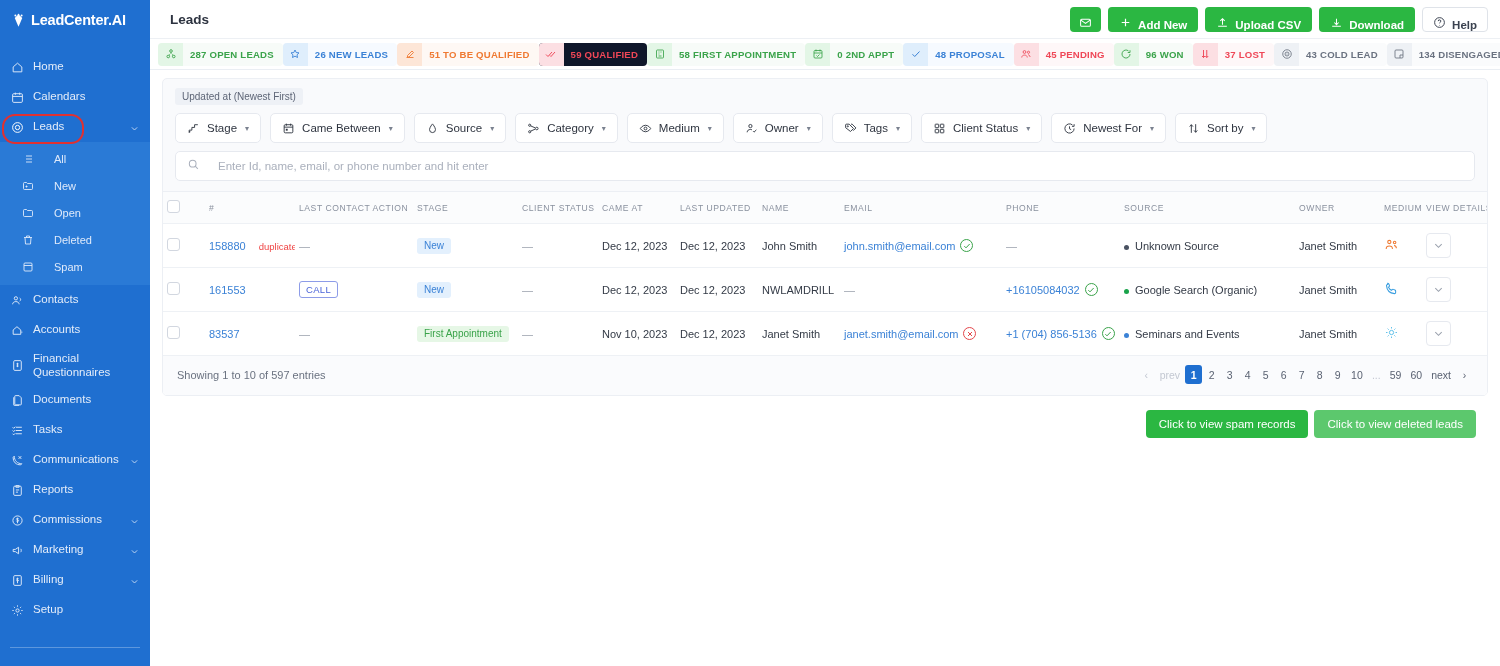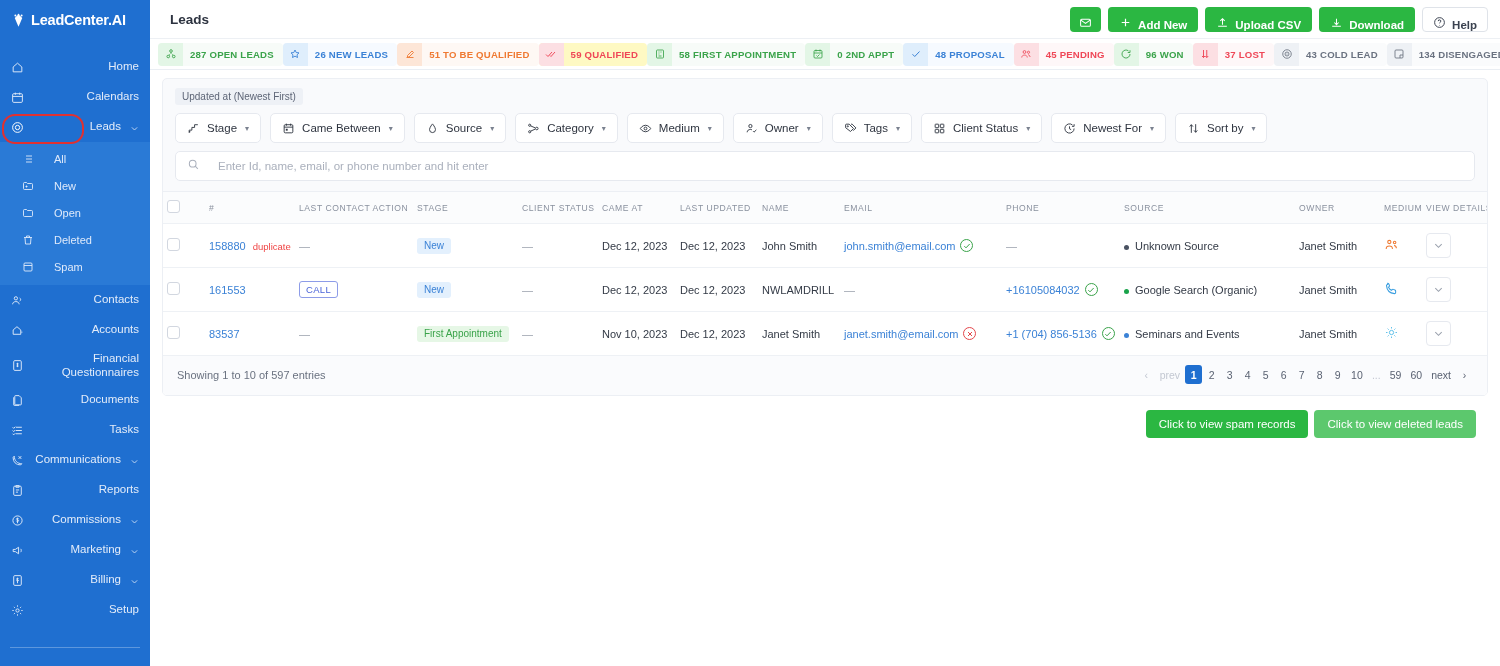--- a/index.html
+++ b/index.html
@@ -24,21 +24,21 @@
   .brand-mark { width: 15px; height: 15px; flex: 0 0 15px; }
   .brand-text { font-size: 14.5px; font-weight: bold; letter-spacing: -0.2px; color: #ffffff; }
 
   .nav { margin-top: 12px; }
   .nav-item {
     display: flex; align-items: center; gap: 9px;
     height: 30px; padding: 0 11px; font-size: 11.5px;
     color: #e3ecf9; position: relative; cursor: pointer;
   }
   .nav-item .ico { width: 13px; height: 13px; flex: 0 0 13px; display: flex; align-items: center; justify-content: center; }
-  .nav-item .lbl { flex: 1; line-height: 1.2; text-align: right; }
+  .nav-item .lbl { flex: 1; line-height: 1.2; }
   .nav-item.two-line { height: 40px; }
   .nav-item.two-line .lbl { line-height: 1.25; }
   .chev { width: 9px; height: 9px; opacity: .85; flex: 0 0 9px; }
   .nav-item.active-ring::after {
     content: ""; position: absolute; left: 2px; top: 2px;
     width: 78px; height: 26px; border: 2px solid #e03131; border-radius: 13px;
     pointer-events: none;
   }
   .subnav { background: #2a7ad6; padding: 3px 0 5px 0; }
   .sub-item {
@@ -125,21 +125,21 @@
     font-size: 11px; color: #333a46; padding: 0 4px; height: 44px;
     border-bottom: 1px solid #eef1f5; vertical-align: middle; white-space: nowrap;
     overflow: hidden;
   }
   tbody tr:last-child td { border-bottom: 1px solid #eef1f5; }
   .cb {
     width: 13px; height: 13px; border: 1px solid #d2d7e0; border-radius: 3px;
     background: #fff; display: inline-block; cursor: pointer;
   }
   .idlink { color: #3b82d6; }
-  .dupe { color: #ef4444; font-size: 9.5px; margin-left: 7px; }
+  .dupe { color: #ef4444; font-size: 9.5px; margin-left: 13px; }
   .dash { color: #9aa1ad; }
   .pill { display: inline-block; font-size: 10px; border-radius: 3px; padding: 2.5px 7px; font-weight: normal; }
   .pill-new { background: #e3f0fd; color: #3b82d6; }
   .pill-first { background: #e6f7e6; color: #3aa34a; }
   .pill-call {
     display: inline-block; font-size: 9.5px; color: #4a63d8; border: 1px solid #8d9ce8;
     border-radius: 3px; padding: 2px 6px; letter-spacing: .3px;
   }
   .mail { color: #3b82d6; }
   .phone { color: #3b82d6; }
@@ -462,21 +462,21 @@
       <div class="chip" style="background:#fef8f4;color:#ef7a33">
         <span class="cico" style="background:#fde6d7">
           <svg viewBox="0 0 24 24" width="12" height="12" fill="none" stroke="#ef7a33" stroke-width="1.8">
               <path d="M5 19h14"></path>
               <path d="M7 15l9-9 3 3-9 9H7z"></path>
             </svg>
         </span>
         <span class="ctxt">51 TO BE QUALIFIED</span>
       </div>
 
-      <div class="chip" style="background:#fef9c3;color:#ef4757">
+      <div class="chip" style="background:#0f172a;color:#ef4757">
         <span class="cico" style="background:#fcdfe3">
           <svg viewBox="0 0 24 24" width="12" height="12" fill="none" stroke="#ef4757" stroke-width="1.9">
               <path d="M2 13l4 4 8-9M10 15l2 2 8-9"></path>
             </svg>
         </span>
         <span class="ctxt">59 QUALIFIED</span>
       </div>
 
       <div class="chip" style="background:#f7fbf8;color:#3aa34a">
         <span class="cico" style="background:#e3f6e6">

